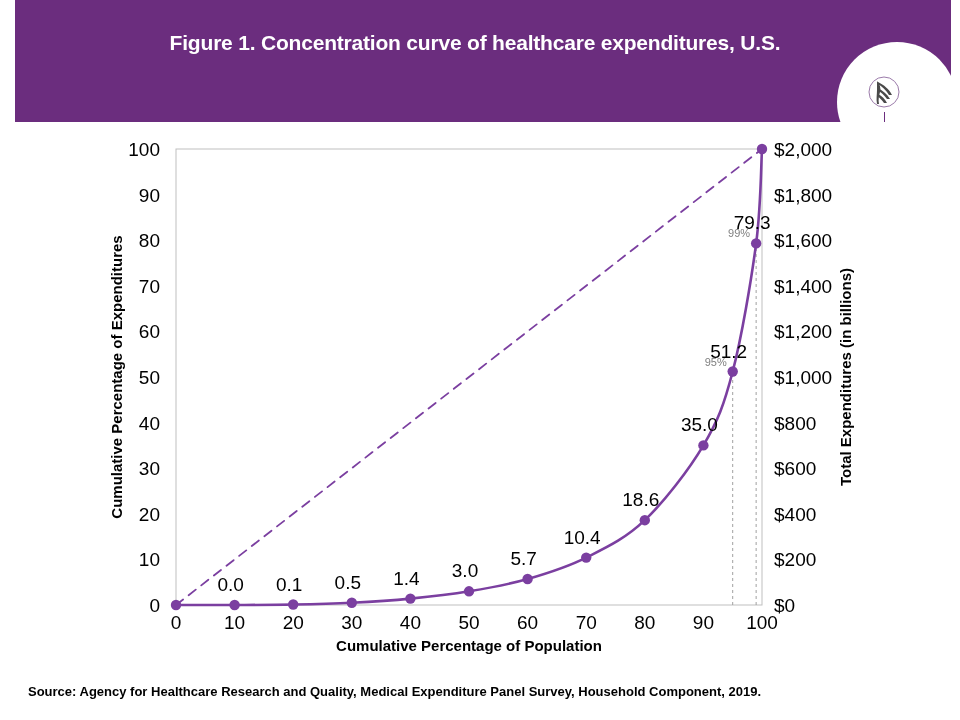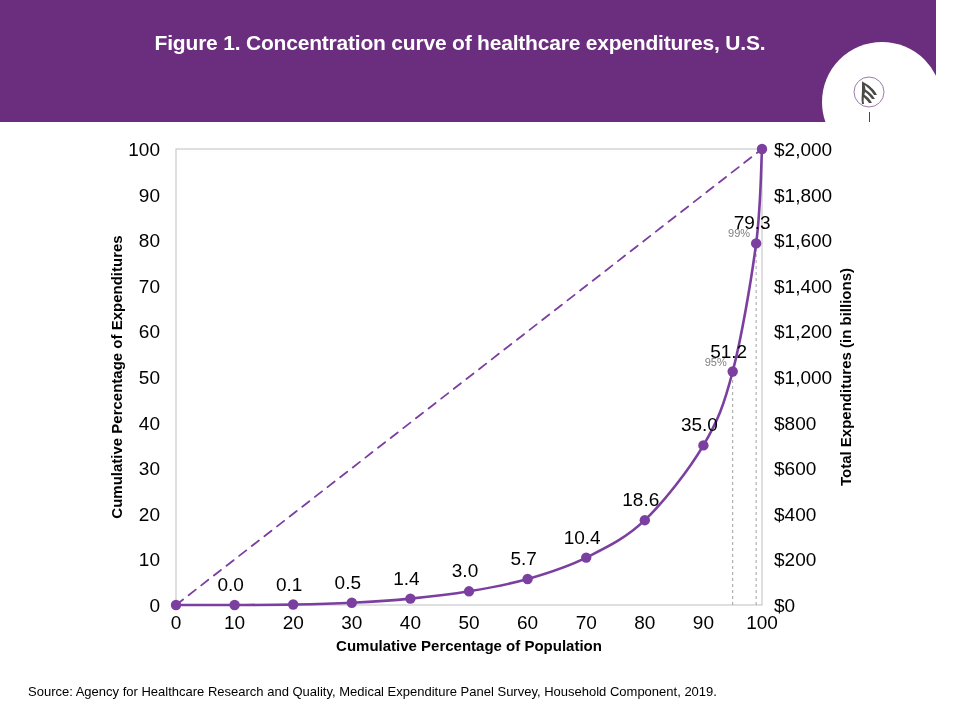--- a/index.html
+++ b/index.html
@@ -12,21 +12,21 @@
     height: 720px;
     position: relative;
     overflow: hidden;
     font-family: "Liberation Sans", sans-serif;
     color: #000000;
   }
 
   
   #header-band {
     position: absolute;
-    left: 0; top: 0;
+    left: 15px; top: 0;
     width: 936px;
     height: 122px;
     background: #6B2D7E;
     overflow: hidden;
   }
   #figure-title {
     position: absolute;
     left: 80px;
     top: 28px;
     width: 760px;
@@ -134,20 +134,21 @@
   }
 
   
   #source-note {
     position: absolute;
     left: 28px;
     top: 684px;
     font-size: 13px;
     color: #000000;
     white-space: nowrap;
+    font-weight: bold;
   }
 </style>
 </head>
 <body>
 
 <div id="header-band">
   <div id="figure-title">
     <div>Figure 1. Concentration curve of healthcare expenditures, U.S.</div>
   </div>
 

